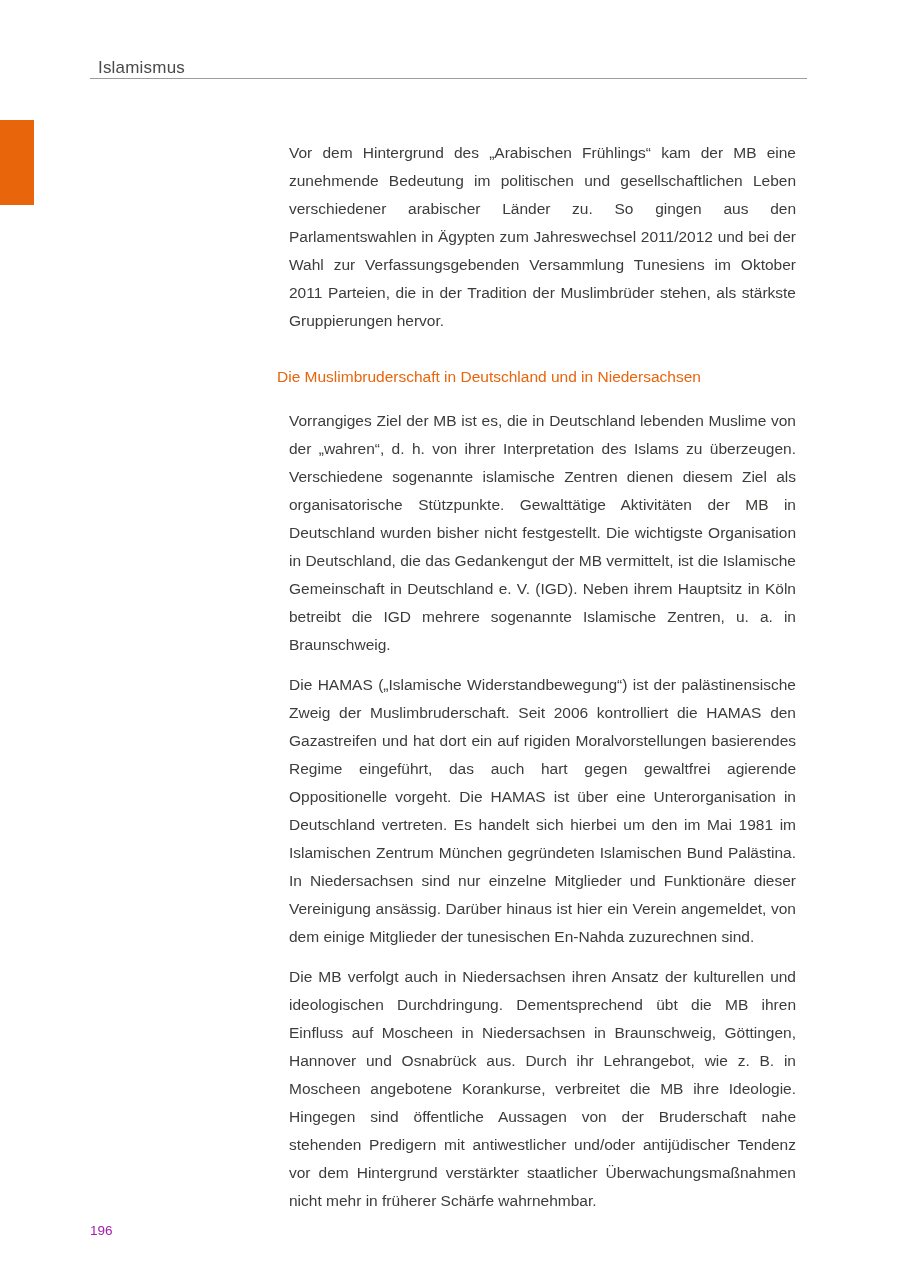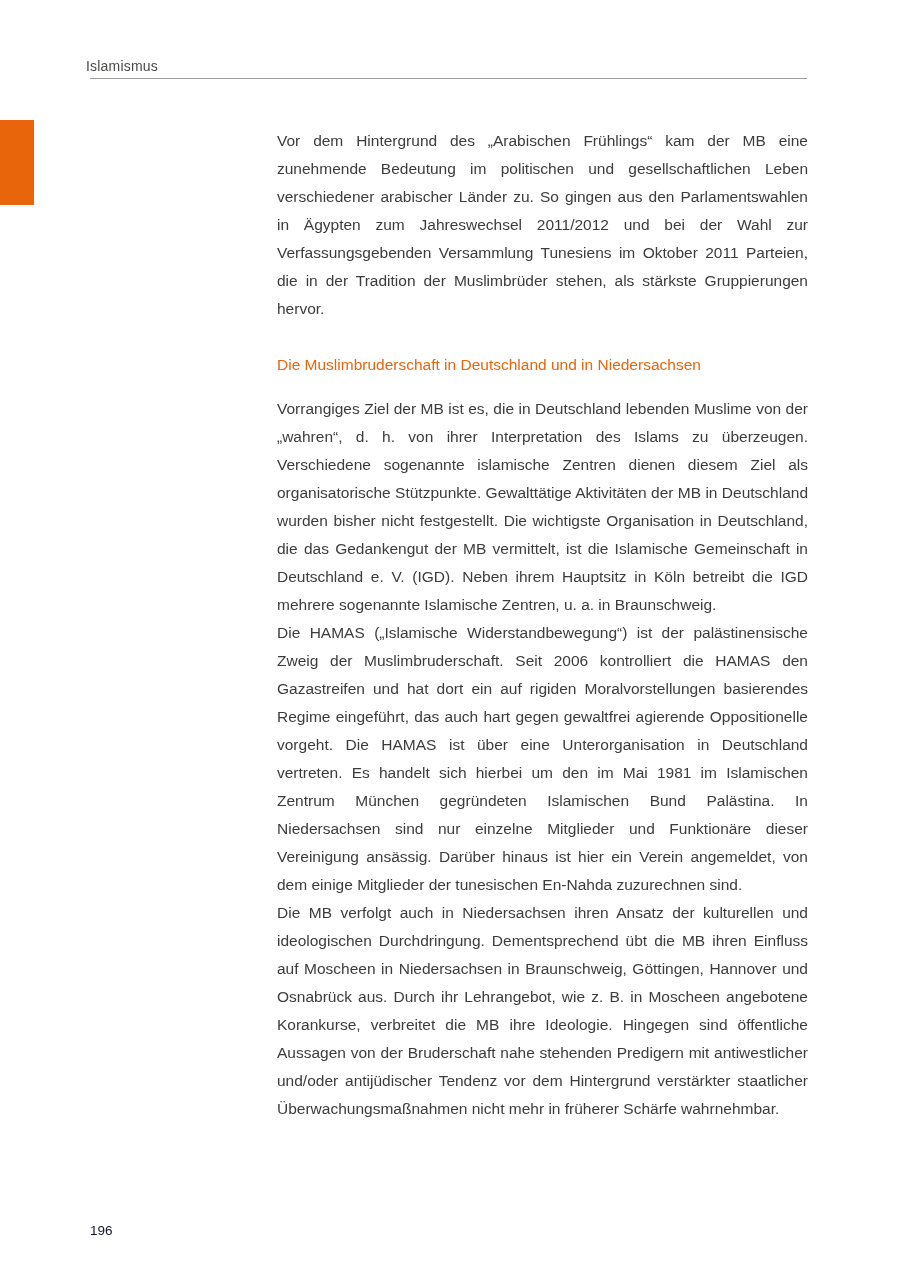--- a/index.html
+++ b/index.html
@@ -10,23 +10,23 @@
     width: 900px;
     height: 1276px;
     position: relative;
     background: #ffffff;
     font-family: "Liberation Sans", sans-serif;
     color: #3c3c3b;
     overflow: hidden;
   }
   .running-header {
     position: absolute;
-    left: 86px;
+    left: 98px;
     top: 58px;
-    font-size: 14px;
+    font-size: 17px;
     letter-spacing: 0.2px;
     color: #4a4a49;
   }
   .header-rule {
     position: absolute;
     left: 90px;
     top: 78px;
     width: 717px;
     height: 0;
     border-top: 1px solid #9d9d9c;
@@ -42,38 +42,38 @@
   .body-column {
     position: absolute;
     left: 277px;
     top: 127px;
     width: 531px;
     font-size: 15.5px;
     line-height: 28px;
     text-align: justify;
   }
   .body-column p {
-    margin: 0;
+    margin: 12px;
     hyphens: auto;
     -webkit-hyphens: auto;
   }
   .section-heading {
     margin: 28px 0 16px 0;
     font-size: 15.5px;
     line-height: 28px;
     font-weight: normal;
     color: #e8650c;
     text-align: left;
   }
   .page-number {
     position: absolute;
     left: 90px;
     top: 1223px;
     font-size: 13.5px;
-    color: #0f172a;
+    color: #a21caf;
   }
 </style>
 </head>
 <body>
 
 <div class="running-header">Islamismus</div>
 
 <div class="header-rule"></div>
 
 <div class="chapter-marker"></div>

